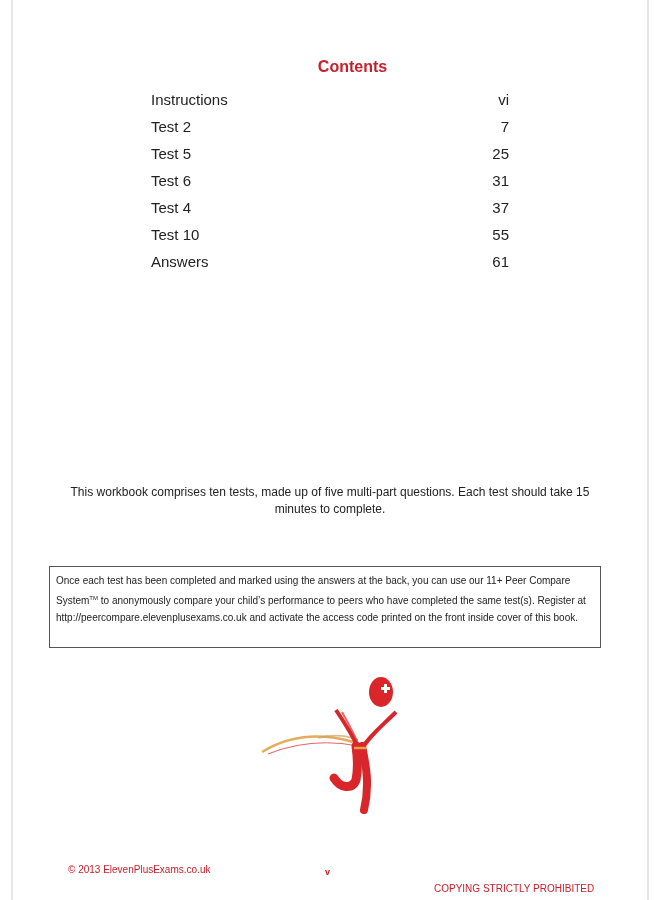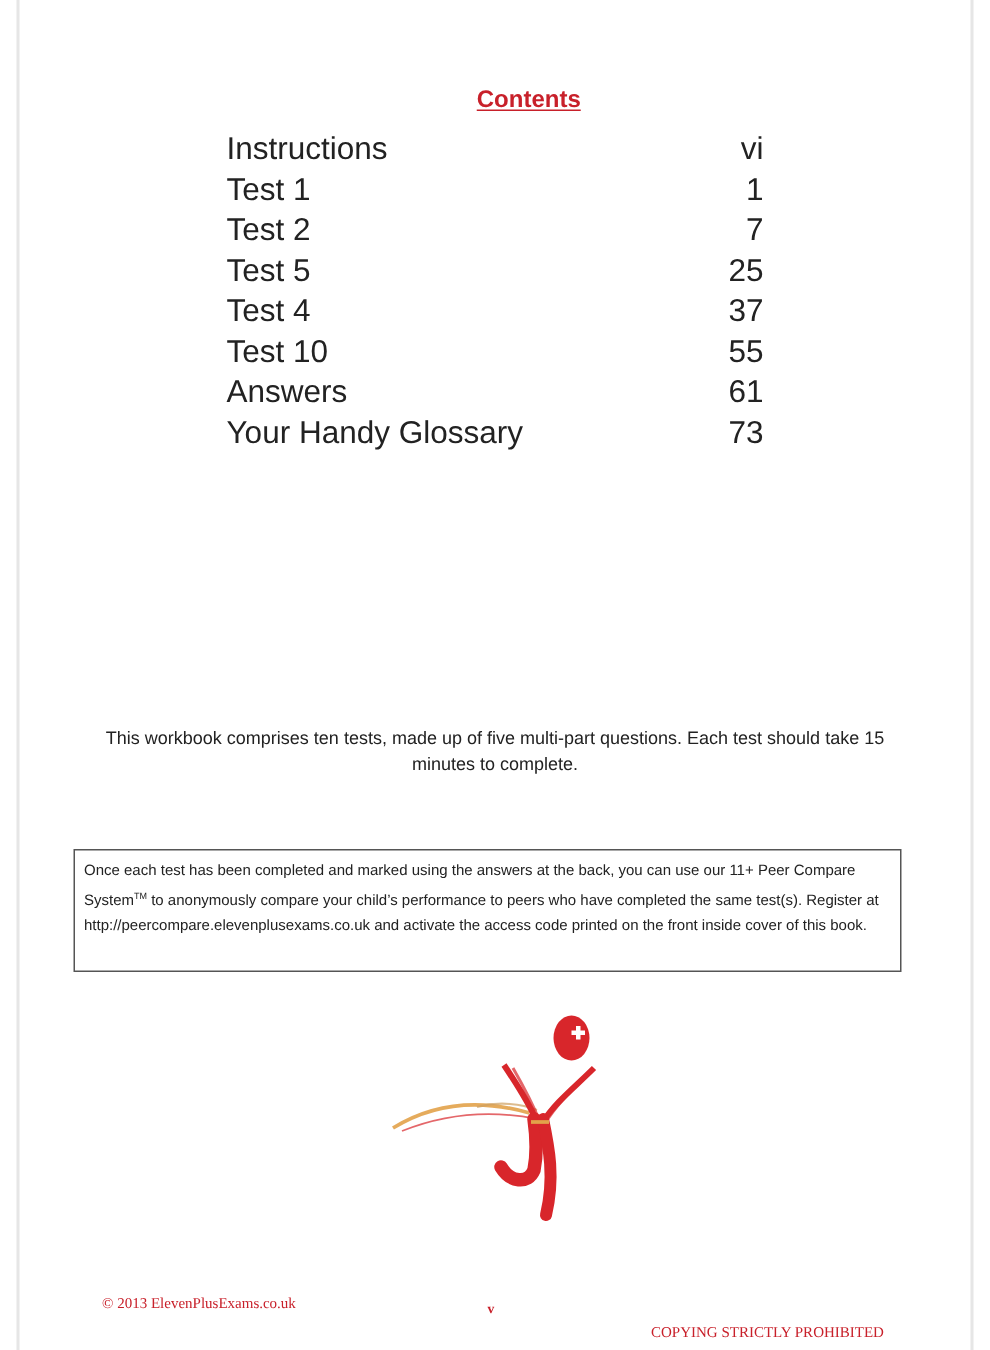--- a/index.html
+++ b/index.html
@@ -3,81 +3,77 @@
   <meta charset="utf-8">
   <style>
     html, body { margin: 0; padding: 0; background: #ffffff; }
     body { width: 660px; height: 900px; position: relative; overflow: hidden;
            font-family: "Liberation Sans", "DejaVu Sans", sans-serif; color: #1a1a1a; }
     .page-edge-left { position: absolute; left: 11px; top: 0; width: 2px; height: 900px; background: #e6e6e6; }
     .page-edge-right { position: absolute; left: 647px; top: 0; width: 2px; height: 900px; background: #e6e6e6; }
 
     .title { position: absolute; top: 58px; left: 0; width: 660px; text-align: center;
              font-size: 16px; font-weight: bold; color: #c8202a; }
-    .title span { text-decoration: underline; text-underline-offset: 2px; margin-left: 45px; }
+    .title span { text-underline-offset: 2px; margin-left: 45px; }
 
     .toc { position: absolute; top: 89px; left: 151px; width: 358px; }
     .toc-row { display: flex; justify-content: space-between; height: 27px; line-height: 22px;
-               font-size: 21px; color: #222; }
+               font-size: 15px; color: #222; }
 
     .intro { position: absolute; top: 484px; left: 70px; width: 520px; text-align: center;
              font-size: 12px; line-height: 17px; color: #222; }
 
     .notice-box { position: absolute; top: 566px; left: 49px; width: 552px; height: 82px;
                   border: 1.5px solid #555; padding: 5px 6px; box-sizing: border-box;
                   font-size: 10px; line-height: 17.5px; color: #222; }
     .notice-box sup { font-size: 6px; }
 
     .logo { position: absolute; top: 650px; left: 258px; width: 150px; height: 180px; }
 
-    .footer { position: absolute; top: 864px; font-size: 10px; color: #c8202a; font-family: Liberation Serif, serif; }
+    .footer { position: absolute; top: 864px; font-size: 10px; color: #c8202a; }
     .footer.left { left: 68px; }
     .footer.center { left: 325px; font-weight: bold; font-size: 9px; top: 867px; }
     .footer.right { left: 434px; text-transform: uppercase; margin-top: 19px; }
   </style>
 </head>
 <body>
 
 <div class="page-edge-left"></div>
 <div class="page-edge-right"></div>
 
 <div class="title"><span>Contents</span></div>
 
 <div class="toc">
   <div class="toc-row">
       <span>Instructions</span>
       <span>vi</span>
     </div>
   <div class="toc-row">
-      <span>Test 1</span>
-      <span>1</span>
-    </div>
-  <div class="toc-row">
       <span>Test 2</span>
       <span>7</span>
     </div>
   <div class="toc-row">
       <span>Test 5</span>
       <span>25</span>
+    </div>
+  <div class="toc-row">
+      <span>Test 6</span>
+      <span>31</span>
     </div>
   <div class="toc-row">
       <span>Test 4</span>
       <span>37</span>
     </div>
   <div class="toc-row">
       <span>Test 10</span>
       <span>55</span>
     </div>
   <div class="toc-row">
       <span>Answers</span>
       <span>61</span>
-    </div>
-  <div class="toc-row">
-      <span>Your Handy Glossary</span>
-      <span>73</span>
     </div>
 </div>
 
 <div class="intro">This workbook comprises ten tests, made up of five multi-part questions. Each test should take 15 minutes to complete.</div>
 
 <div class="notice-box">
   <span>Once each test has been completed and marked using the answers at the back, you can use our 11+ Peer Compare System</span><sup>TM</sup><span> to anonymously compare your child’s performance to peers who have completed the same test(s). Register at http://peercompare.elevenplusexams.co.uk and activate the access code printed on the front inside cover of this book.</span>
 </div>
 
 <svg class="logo" viewBox="0 0 150 180" xmlns="http://www.w3.org/2000/svg">

